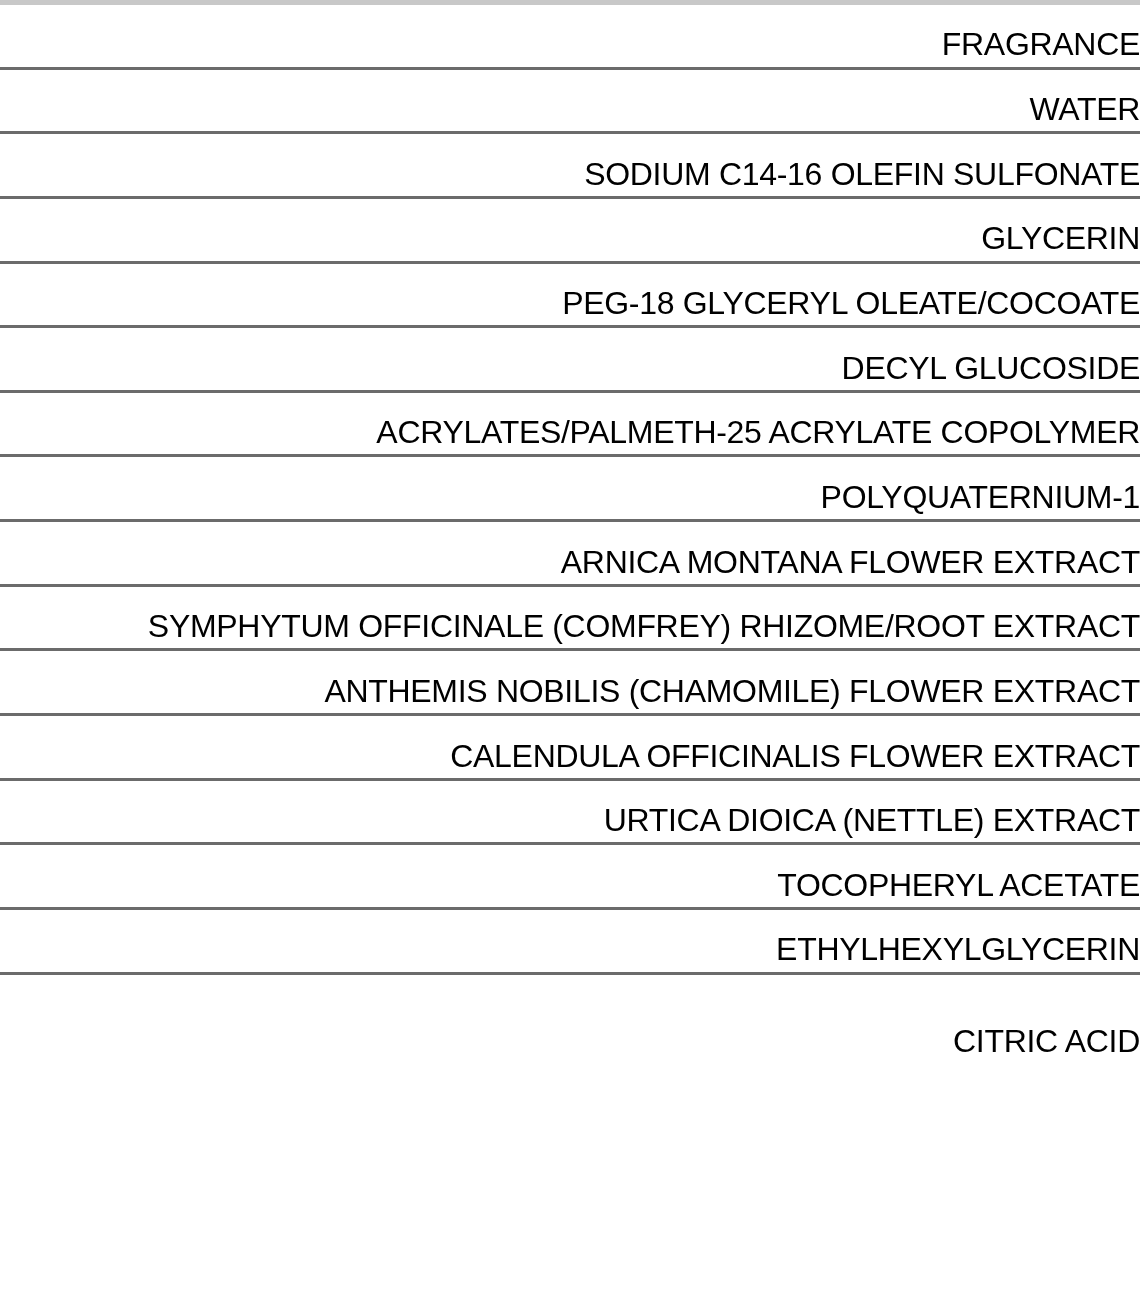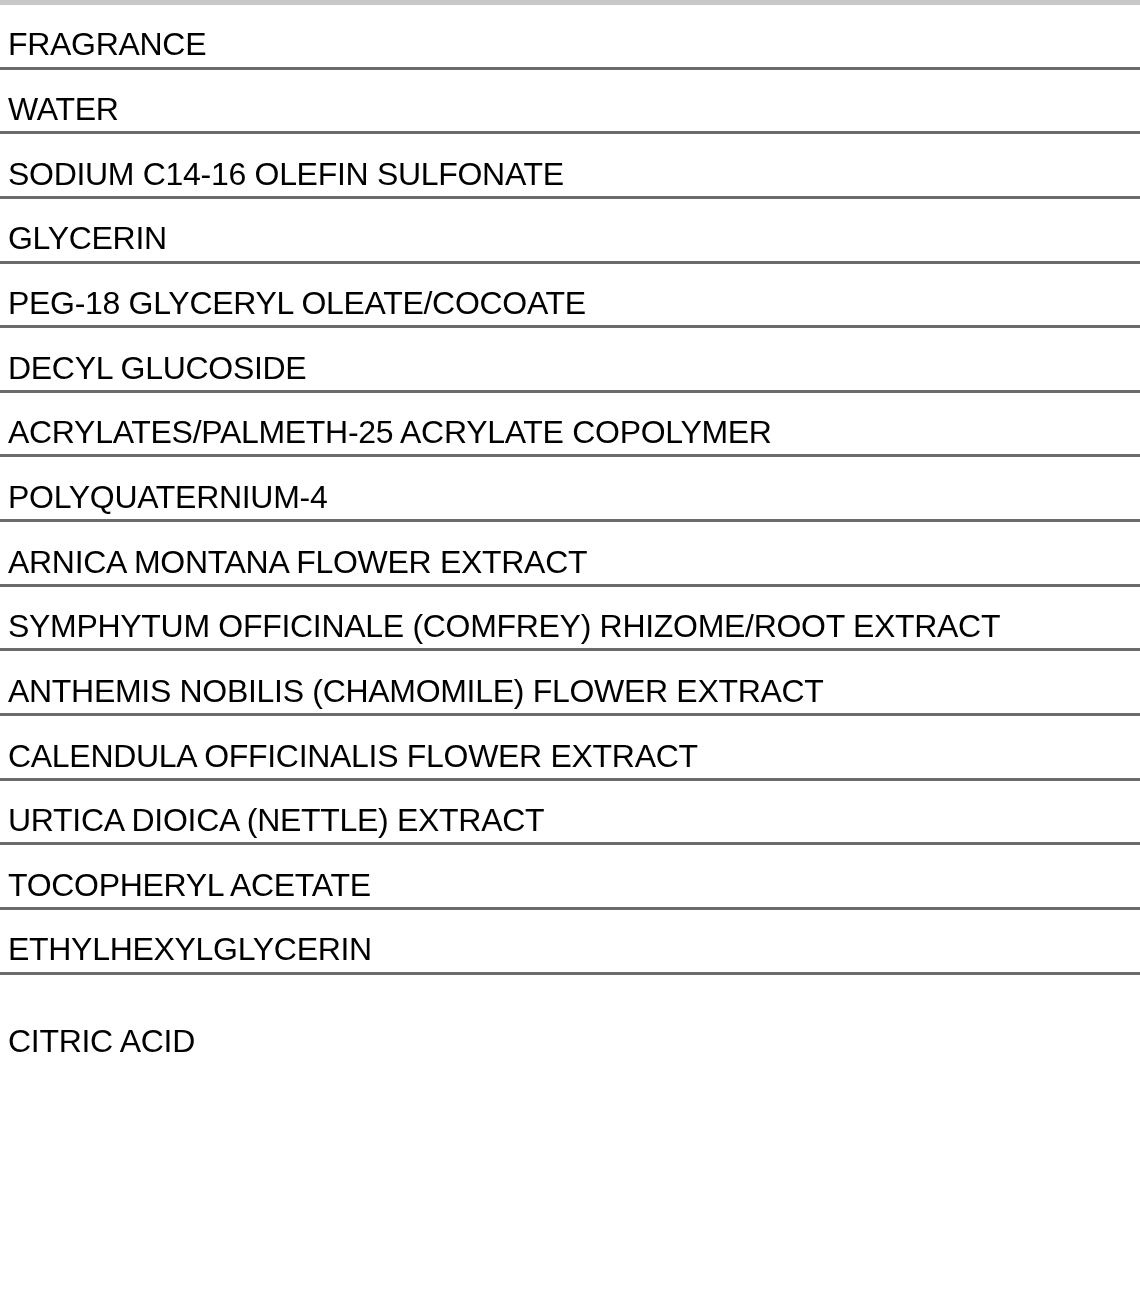--- a/index.html
+++ b/index.html
@@ -22,20 +22,21 @@
     width: 100%;
   }
   .row {
     box-sizing: border-box;
     height: 64.65px;
     border-bottom: 3px solid #6b6b6b;
     display: flex;
     align-items: flex-end;
     padding: 0 0 4px 8px;
     background: #ffffff;
+    justify-content: flex-end;
   }
   .row:last-child {
     border-bottom: none;
     margin-top: 24px;
   }
   .txt {
     font-size: 32px;
     line-height: 1.1;
     color: #000000;
     letter-spacing: -0.3px;
@@ -63,21 +64,21 @@
   <div class="row">
       <span class="txt">PEG-18 GLYCERYL OLEATE/COCOATE</span>
     </div>
   <div class="row">
       <span class="txt">DECYL GLUCOSIDE</span>
     </div>
   <div class="row">
       <span class="txt">ACRYLATES/PALMETH-25 ACRYLATE COPOLYMER</span>
     </div>
   <div class="row">
-      <span class="txt">POLYQUATERNIUM-4</span>
+      <span class="txt">POLYQUATERNIUM-1</span>
     </div>
   <div class="row">
       <span class="txt">ARNICA MONTANA FLOWER EXTRACT</span>
     </div>
   <div class="row">
       <span class="txt">SYMPHYTUM OFFICINALE (COMFREY) RHIZOME/ROOT EXTRACT</span>
     </div>
   <div class="row">
       <span class="txt">ANTHEMIS NOBILIS (CHAMOMILE) FLOWER EXTRACT</span>
     </div>

